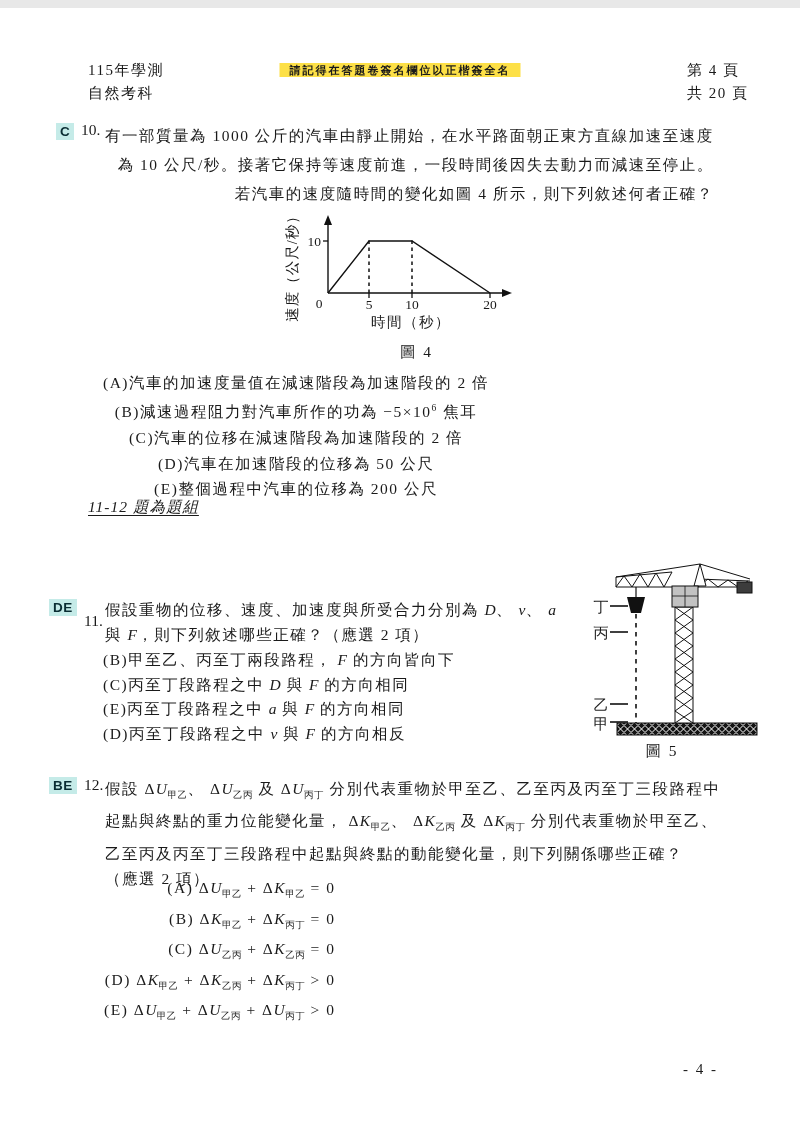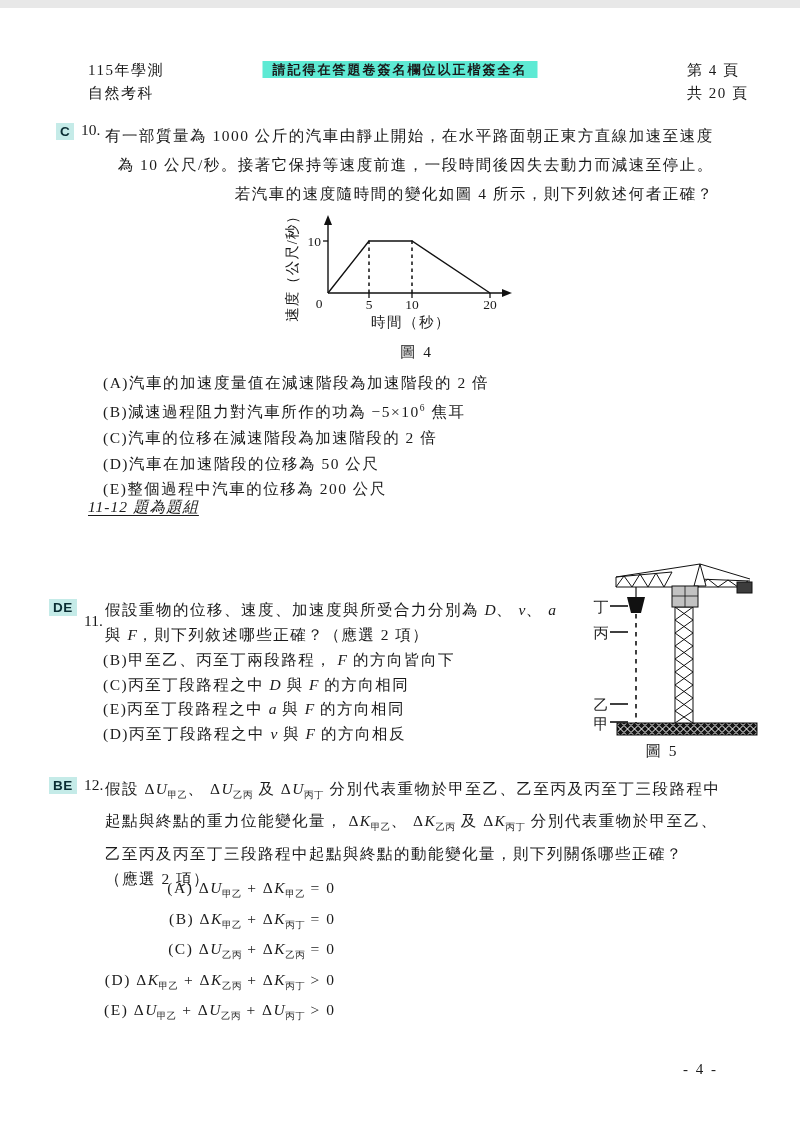--- a/index.html
+++ b/index.html
@@ -13,22 +13,22 @@
   .line { white-space:nowrap; font-size:15.5px; letter-spacing:1.5px; }
   .lh29 .line { line-height:29px;text-align:right; }
   .lh26 .line { line-height:25.8px; }
   .lh25 .line { line-height:25.3px; }
   .lh248 .line { line-height:24.8px; }
   .lh246 .line { line-height:24.6px; }
   .lh252 .line { line-height:25.2px; }
   .lh234 .line { line-height:23.4px;text-align:right; }
   .hdr { font-size:15px; line-height:23px; white-space:nowrap; letter-spacing:1.5px; }
   .notice {
-    font-size:13px; font-weight:bold; letter-spacing:2px; white-space:nowrap;
-    background:#5eead4; padding:1px 10px;
+    font-size:11px; font-weight:bold; letter-spacing:2px; white-space:nowrap;
+    background:#fde047; padding:1px 10px;
   }
   .ans-badge {
     font-family:"Liberation Sans","DejaVu Sans",sans-serif;
     font-weight:bold; font-size:13.5px; letter-spacing:0.5px;
     background:#c5ebe8; color:#0a2d33; padding:1px 4px; line-height:15px;
   }
   .q-num { font-size:15.5px; white-space:nowrap; }
   .group-heading {
     font-size:15.5px; letter-spacing:1px; white-space:nowrap;
     text-decoration:underline; text-underline-offset:3px;font-style:italic;
@@ -86,21 +86,21 @@
     <text x="38" y="34" font-size="13.5" text-anchor="end">10</text>
     <text x="36" y="96" font-size="13.5" text-anchor="middle">0</text>
     <text x="86" y="97" font-size="13.5" text-anchor="middle">5</text>
     <text x="129" y="97" font-size="13.5" text-anchor="middle">10</text>
     <text x="207" y="97" font-size="13.5" text-anchor="middle">20</text>
     <text x="128" y="115" font-size="14.5" text-anchor="middle" letter-spacing="1.5">時間（秒）</text>
     <text x="14" y="53" font-size="14.5" text-anchor="middle" letter-spacing="1" transform="rotate(-90 14 53)">速度（公尺/秒）</text>
   </svg>
   <div class="abs fig-caption" style="top:334px; left:300px; width:233px;">圖 4</div>
 
-  <div class="abs lh26" style="top:362px; left:103px;">
+  <div class="abs lh26" style="top:362px; left:103px;text-align:center;">
     <div class="line">(A)汽車的加速度量值在減速階段為加速階段的 2 倍</div>
     <div class="line">(B)減速過程阻力對汽車所作的功為 −5×10<sup>6</sup> 焦耳</div>
     <div class="line">(C)汽車的位移在減速階段為加速階段的 2 倍</div>
     <div class="line">(D)汽車在加速階段的位移為 50 公尺</div>
     <div class="line">(E)整個過程中汽車的位移為 200 公尺</div>
   </div>
 
   <div class="abs group-heading" style="top:489px; left:88px;">11-12 題為題組</div>
 
   <svg class="abs" style="top:553px; left:582px;" width="178" height="180" viewBox="0 0 178 180">

